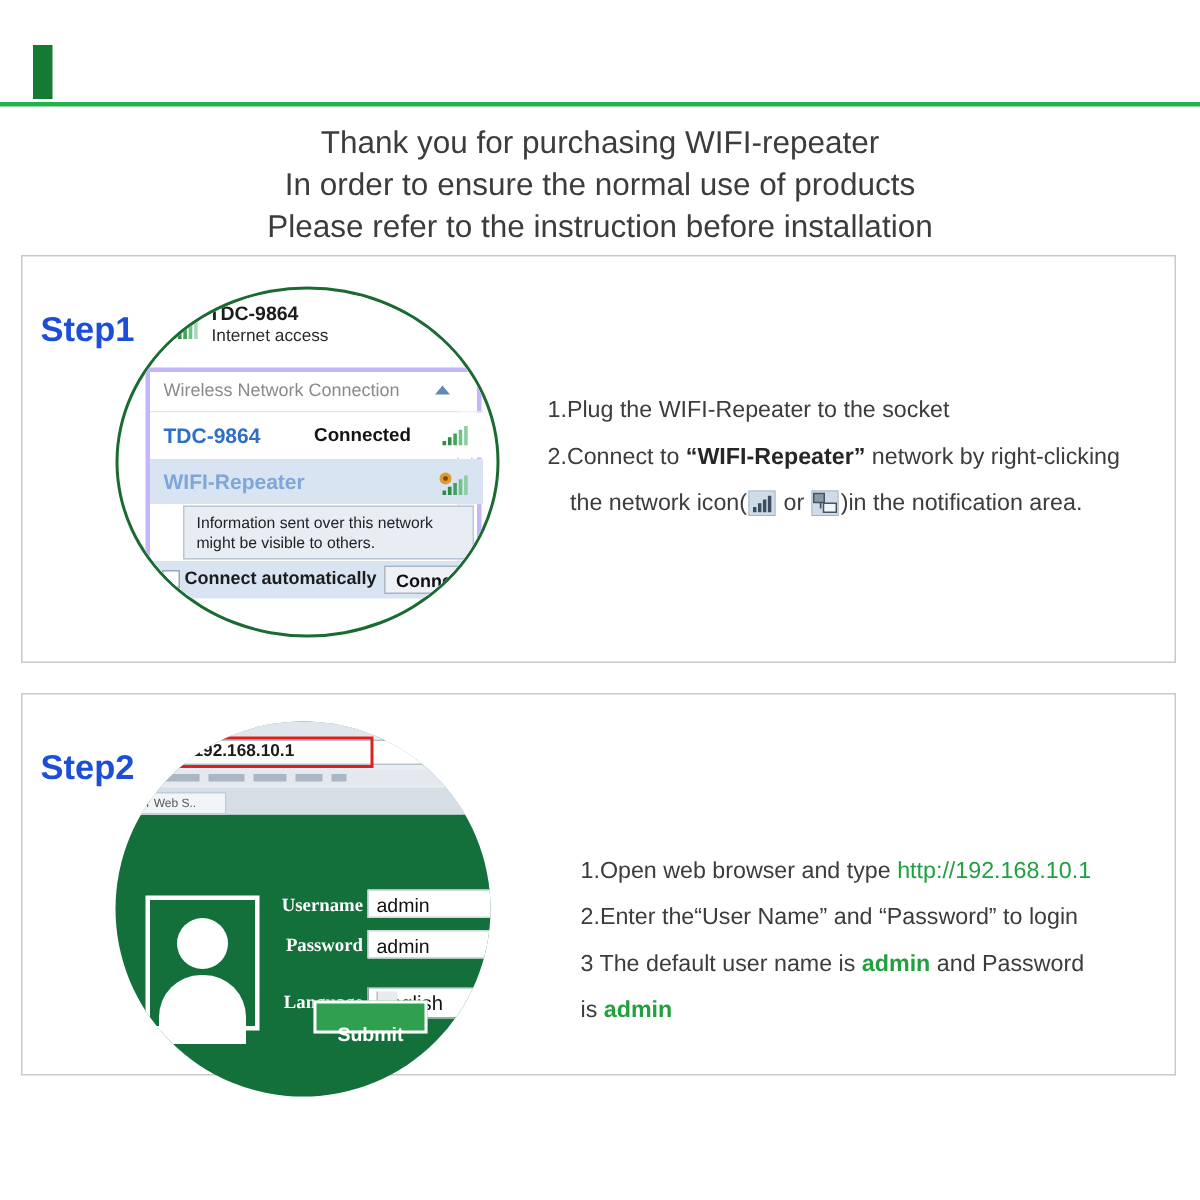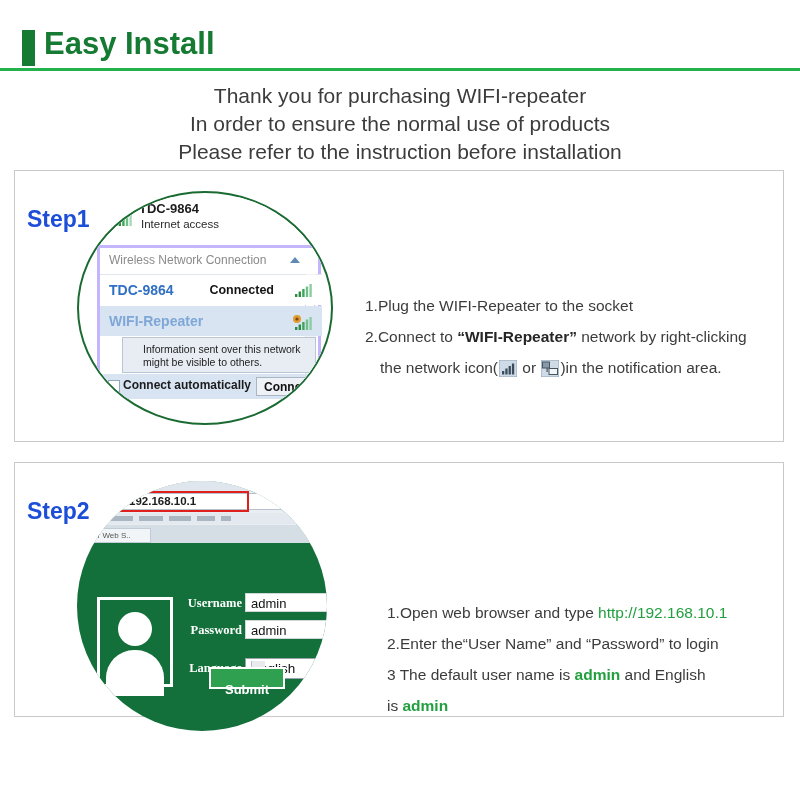--- a/index.html
+++ b/index.html
@@ -104,21 +104,21 @@
   .row .conn{
     position:absolute;right:48px;top:8px;font-size:12.5px;font-weight:bold;color:#141414;
   }
   .wifi-ic{position:absolute;right:8px;top:8px;}
 
   .infobox{
     position:absolute;left:22px;top:89px;width:194px;height:36px;
     background:#e8edf4;border:1px solid #b9c6d6;box-sizing:border-box;
   }
   .infobox div{
-    position:absolute;left:20px;font-size:10.5px;color:#222;white-space:nowrap;
+    position:absolute;left:8px;font-size:10.5px;color:#222;white-space:nowrap;
   }
   .infobox .l1{top:5px;}
   .infobox .l2{top:18px;}
 
   .autorow{
     position:absolute;left:0;top:126px;width:222px;height:25px;background:#d8e4f2;
   }
   .chk{
     position:absolute;left:8px;top:6px;width:10px;height:10px;
     background:#fff;border:1px solid #93a7bd;
@@ -129,21 +129,21 @@
   .connect-btn{
     position:absolute;right:4px;top:3px;width:62px;height:19px;
     background:#eef1f5;border:1px solid #a9b6c4;box-sizing:border-box;
   }
   .connect-btn span{
     position:absolute;left:0;top:2px;width:62px;text-align:center;
     font-size:12px;font-weight:bold;color:#101010;
   }
 
   
-  .instr{position:absolute;font-size:15.5px;color:#3c3c3c;line-height:26px;margin-top:32px;}
+  .instr{position:absolute;font-size:15.5px;color:#3c3c3c;line-height:26px;}
   #step1-instr{left:350px;top:90px;width:420px;}
   #step2-instr{left:372px;top:105px;width:400px;}
   .instr p{margin:0 0 5px 0;white-space:nowrap;}
   .instr .ind{padding-left:15px;}
   .bold{font-weight:bold;color:#262626;}
   .grn{color:#22a03f;font-weight:bold;}
   .grn-link{color:#22a03f;}
 
   .mini-ic{display:inline-block;vertical-align:-4px;margin:0 1px;}
 
@@ -228,21 +228,20 @@
     font-size:13px;font-weight:bold;color:#ffffff;
   }
 </style>
 </head>
 <body>
 
 <div class="page">
 
   <div class="header">
     <div class="hdr-bar"></div>
-    <div class="hdr-title">Easy Install</div>
   </div>
   <div class="hdr-rule"></div>
 
   <div class="intro">
     <div>Thank you for purchasing WIFI-repeater</div>
     <div>In order to ensure the normal use of products</div>
     <div>Please refer to the instruction before installation</div>
   </div>
 
   <div class="stepbox" id="step1-box">
@@ -398,21 +397,21 @@
         <span>Submit</span>
       </div>
     </div>
 
     <div class="instr" id="step2-instr">
       <p>
         <span>1.Open web browser and type </span><span class="grn-link">http://192.168.10.1</span>
       </p>
       <p>2.Enter the“User Name” and “Password” to login</p>
       <p>
-        <span>3 The default user name is </span><span class="grn">admin</span><span> and English</span>
+        <span>3 The default user name is </span><span class="grn">admin</span><span> and Password</span>
       </p>
       <p>
         <span>is </span><span class="grn">admin</span>
       </p>
     </div>
   </div>
 
 </div>
 
 </body></html>

